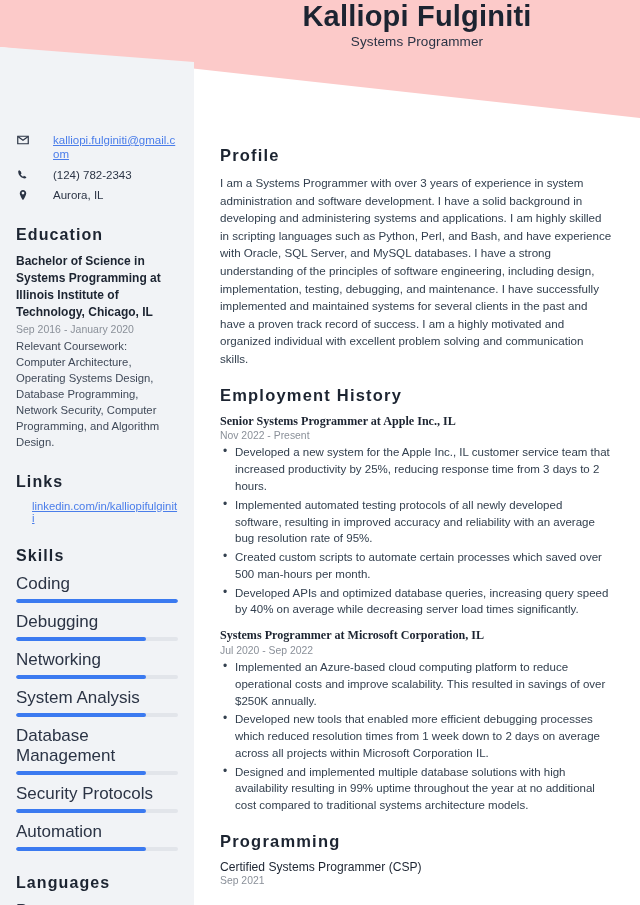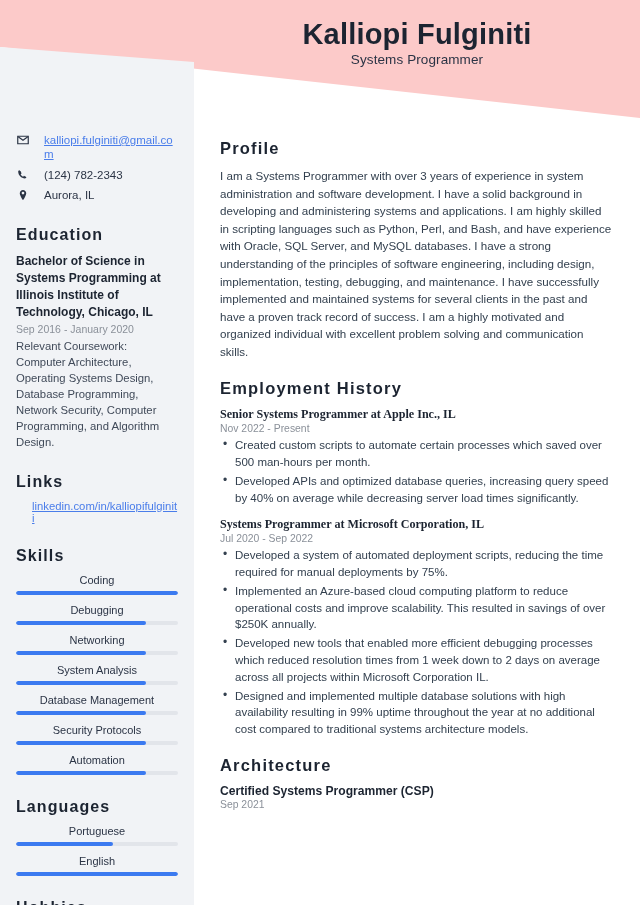--- a/index.html
+++ b/index.html
@@ -23,21 +23,20 @@
     width: 640px; height: 125px;
     background: #fccac9;
     clip-path: polygon(0 0, 100% 0, 100% 118px, 0 47px);
     z-index: 1;
   }
   .header-text {
     position: absolute; top: 0; left: 194px;
     width: 446px; height: 110px;
     z-index: 3;
     text-align: center;
-    padding-top: 18px;
   }
   .name {
     font-size: 29px; font-weight: bold;
     letter-spacing: .2px; color: #1c2431;
     line-height: 1.12;
   }
   .job-title {
     font-size: 13.5px; color: #2b3445;
     margin-top: 2px; letter-spacing: .1px;
   }
@@ -48,21 +47,21 @@
     width: 194px; height: 905px;
     background: #f1f3f6;
     z-index: 2;
     clip-path: polygon(0 47px, 194px 62px, 194px 905px, 0 905px);
     padding: 0 16px;
   }
   .sidebar-inner { padding-top: 133px; }
 
   .contact-row {
     display: flex; align-items: flex-start;
-    gap: 15px; margin-bottom: 6px;
+    gap: 24px; margin-bottom: 6px;
     font-size: 11.5px; line-height: 1.25;
   }
   .contact-row .ic {
     width: 13px; flex: 0 0 13px;
     display: flex; align-items: center; justify-content: center;
     color: #2b3445; padding-top: 1px;
   }
   .contact-row .ic svg { display: block; }
   .contact-link {
     color: #4a7dea; text-decoration: underline;
@@ -86,34 +85,34 @@
   .edu-desc {
     font-size: 11.3px; line-height: 1.42; color: #404a59;
   }
   .link-line {
     font-size: 11.3px; color: #4a7dea;
     text-decoration: underline; word-break: break-all; padding-left: 16px;
   }
 
   .skill { margin-bottom: 9px; }
   .skill-label {
-    font-size: 11px; color: #2b3445; margin-bottom: 5px; text-align: center;
+    font-size: 17px; color: #2b3445; margin-bottom: 5px;
   }
   .bar {
     position: relative; height: 4px;
     background: #e2e5ea; border-radius: 2px; overflow: hidden;
   }
   .bar > span {
     position: absolute; left: 0; top: 0; bottom: 0;
     background: #3b7af0; border-radius: 2px;
   }
 
   
   .main {
-    position: absolute; left: 194px; top: 9px;
+    position: absolute; left: 194px; top: 16px;
     width: 446px; height: 693px;
     padding: 130px 28px 0 26px;
     z-index: 2;
   }
   .main-h {
     font-size: 16.5px; font-weight: bold;
     letter-spacing: 1.2px; color: #1c2431;
     margin-bottom: 9px;
   }
   .section { margin-bottom: 18px; }
@@ -136,21 +135,21 @@
     font-size: 11.5px; line-height: 1.46;
     color: #33404f; padding-left: 15px;
     margin-bottom: 2px;
   }
   ul.bullets li::before {
     content: "•"; position: absolute; left: 3px; top: -1px;
     font-size: 12px; color: #33404f;
   }
   .cert { margin-bottom: 9px; }
   .cert-name {
-    font-size: 12.1px; font-weight: bold; color: #1c2431;
+    font-size: 12.1px; font-weight: normal; color: #1c2431;
   }
   .cert-date {
     font-size: 10.4px; color: #8a9099; margin-top: 1px;
   }
 </style>
 </head>
 <body>
 
 <div id="page">
 
@@ -285,39 +284,40 @@
       <div class="profile-p">I am a Systems Programmer with over 3 years of experience in system administration and software development. I have a solid background in developing and administering systems and applications. I am highly skilled in scripting languages such as Python, Perl, and Bash, and have experience with Oracle, SQL Server, and MySQL databases. I have a strong understanding of the principles of software engineering, including design, implementation, testing, debugging, and maintenance. I have successfully implemented and maintained systems for several clients in the past and have a proven track record of success. I am a highly motivated and organized individual with excellent problem solving and communication skills.</div>
     </div>
 
     <div class="section">
       <div class="main-h">Employment History</div>
       <div id="jobs-list">
           <div class="job">
             <div class="job-head">Senior Systems Programmer at Apple Inc., IL</div>
             <div class="job-date">Nov 2022 - Present</div>
             <ul class="bullets">
+              <li>Developed a new system for the Apple Inc., IL customer service team that increased productivity by 25%, reducing response time from 3 days to 2 hours.</li>
+              <li>Implemented automated testing protocols of all newly developed software, resulting in improved accuracy and reliability with an average bug resolution rate of 95%.</li>
               <li>Created custom scripts to automate certain processes which saved over 500 man-hours per month.</li>
               <li>Developed APIs and optimized database queries, increasing query speed by 40% on average while decreasing server load times significantly.</li>
             </ul>
           </div>
           <div class="job">
             <div class="job-head">Systems Programmer at Microsoft Corporation, IL</div>
             <div class="job-date">Jul 2020 - Sep 2022</div>
             <ul class="bullets">
-              <li>Developed a system of automated deployment scripts, reducing the time required for manual deployments by 75%.</li>
               <li>Implemented an Azure-based cloud computing platform to reduce operational costs and improve scalability. This resulted in savings of over $250K annually.</li>
               <li>Developed new tools that enabled more efficient debugging processes which reduced resolution times from 1 week down to 2 days on average across all projects within Microsoft Corporation IL.</li>
               <li>Designed and implemented multiple database solutions with high availability resulting in 99% uptime throughout the year at no additional cost compared to traditional systems architecture models.</li>
             </ul>
           </div>
         </div>
     </div>
 
     <div class="section">
-      <div class="main-h">Architecture</div>
+      <div class="main-h">Programming</div>
       <div id="certs-list">
           <div class="cert">
             <div class="cert-name">Certified Systems Programmer (CSP)</div>
             <div class="cert-date">Sep 2021</div>
           </div>
         </div>
     </div>
 
   </div>
 </div>

